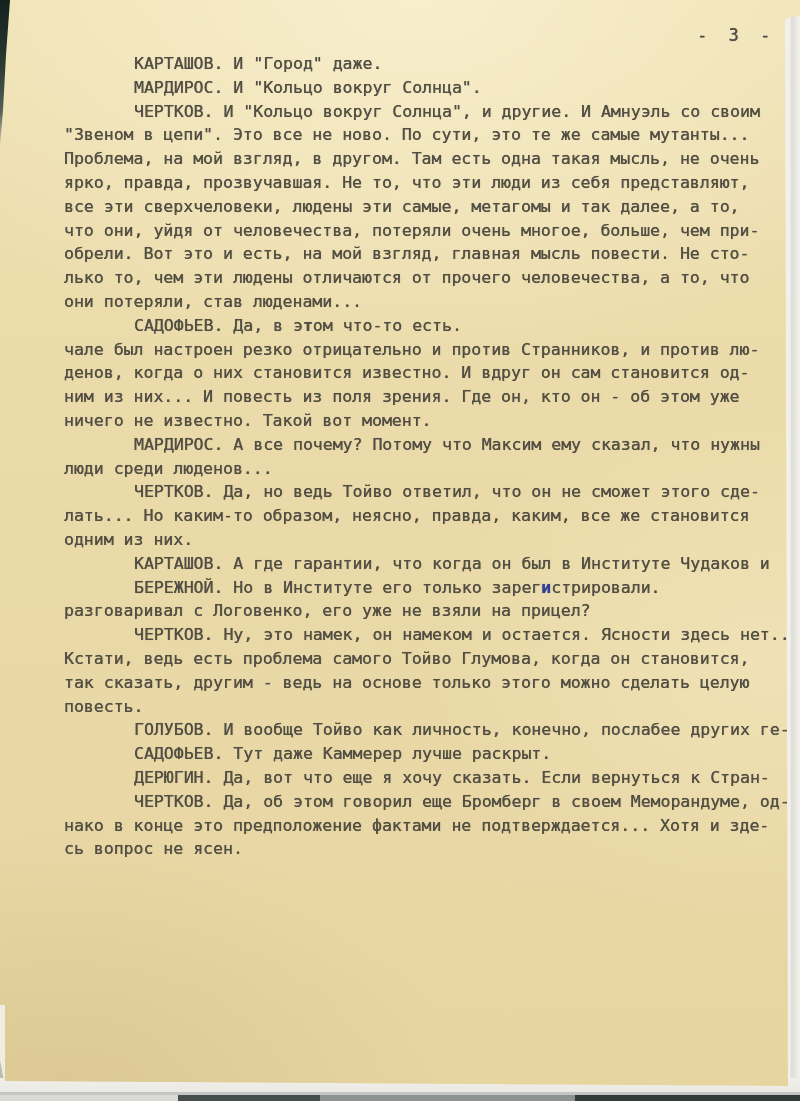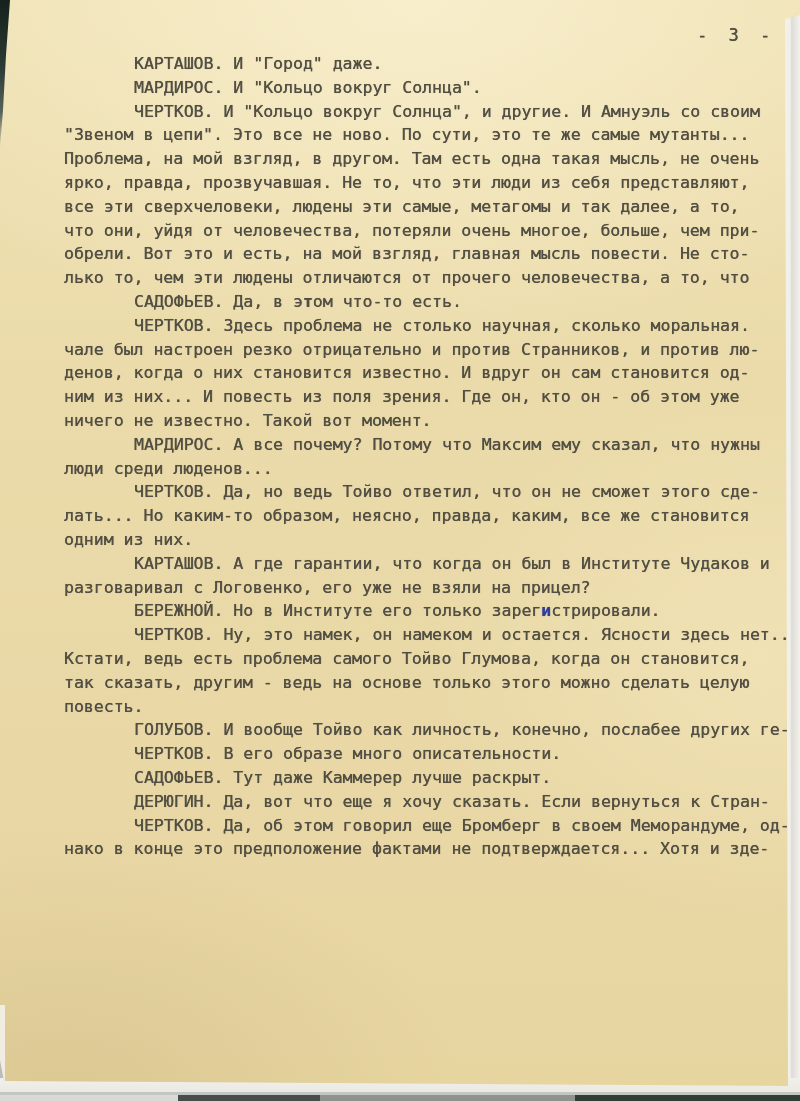--- a/index.html
+++ b/index.html
@@ -88,39 +88,39 @@
         <div class="line indent"><span>КАРТАШОВ. И "Город" даже.</span></div>
         <div class="line indent"><span>МАРДИРОС. И "Кольцо вокруг Солнца".</span></div>
         <div class="line indent"><span>ЧЕРТКОВ. И "Кольцо вокруг Солнца", и другие. И Амнуэль со своим</span></div>
         <div class="line"><span>"Звеном в цепи". Это все не ново. По сути, это те же самые мутанты...</span></div>
         <div class="line"><span>Проблема, на мой взгляд, в другом. Там есть одна такая мысль, не очень</span></div>
         <div class="line"><span>ярко, правда, прозвучавшая. Не то, что эти люди из себя представляют,</span></div>
         <div class="line"><span>все эти сверхчеловеки, людены эти самые, метагомы и так далее, а то,</span></div>
         <div class="line"><span>что они, уйдя от человечества, потеряли очень многое, больше, чем при-</span></div>
         <div class="line"><span>обрели. Вот это и есть, на мой взгляд, главная мысль повести. Не сто-</span></div>
         <div class="line"><span>лько то, чем эти людены отличаются от прочего человечества, а то, что</span></div>
+        <div class="line"><span>они потеряли, став люденами...</span></div>
         <div class="line indent"><span>САДОФЬЕВ. Да, в э</span><span class="ink-bold">т</span><span>ом что-то есть.</span></div>
-        <div class="line indent"><span>ЧЕРТКОВ. Здесь проблема не столько научная, сколько моральная.</span></div>
         <div class="line"><span>чале был настроен резко отрицательно и против Странников, и против лю-</span></div>
         <div class="line"><span>денов, когда о них становится известно. И вдруг он сам становится од-</span></div>
         <div class="line"><span>ним из них... И повесть из поля зрения. Где он, кто он - об этом уже</span></div>
         <div class="line"><span>ничего не известно. Такой вот момент.</span></div>
         <div class="line indent"><span>МАРДИРОС. А все почему? Потому что Максим ему сказал, что нужны</span></div>
         <div class="line"><span>люди среди люденов...</span></div>
         <div class="line indent"><span>ЧЕРТКОВ. Да, но ведь Тойво ответил, что он не сможет этого сде-</span></div>
         <div class="line"><span>лать... Но каким-то образом, неясно, правда, каким, все же становится</span></div>
         <div class="line"><span>одним из них.</span></div>
         <div class="line indent"><span>КАРТАШОВ. А где гарантии, что когда он был в Институте Чудаков и</span></div>
+        <div class="line indent"><span>БЕРЕЖНОЙ. Но в Институте его только зарег</span><span class="ink-blue">и</span><span>стрировали.</span></div>
         <div class="line"><span>разговаривал с Логовенко, его уже не взяли на прицел?</span></div>
-        <div class="line indent"><span>БЕРЕЖНОЙ. Но в Институте его только зарег</span><span class="ink-blue">и</span><span>стрировали.</span></div>
         <div class="line indent"><span>ЧЕРТКОВ. Ну, это намек, он намеком и остается. Ясности здесь нет...</span></div>
         <div class="line"><span>Кстати, ведь есть проблема самого Тойво Глумова, когда он становится,</span></div>
         <div class="line"><span>так сказать, другим - ведь на основе только этого можно сделать целую</span></div>
         <div class="line"><span>повесть.</span></div>
         <div class="line indent"><span>ГОЛУБОВ. И вообще Тойво как личность, конечно, послабее других ге-</span></div>
-        <div class="line indent"><span>ЧЕРТКОВ. В его образе много описательности.</span></div>
         <div class="line indent"><span>САДОФЬЕВ. Тут даже Каммерер лучше раскрыт.</span></div>
         <div class="line indent"><span>ДЕРЮГИН. Да, вот что еще я хочу сказать. Если вернуться к Стран-</span></div>
         <div class="line indent"><span>ЧЕРТКОВ. Да, об этом говорил еще Бромберг в своем Меморандуме, од-</span></div>
         <div class="line"><span>нако в конце это предположение фактами не подтверждается... Хотя и зде-</span></div>
+        <div class="line"><span>сь вопрос не ясен.</span></div>
       </div>
   </div>
 </div>
 
 </body></html>

